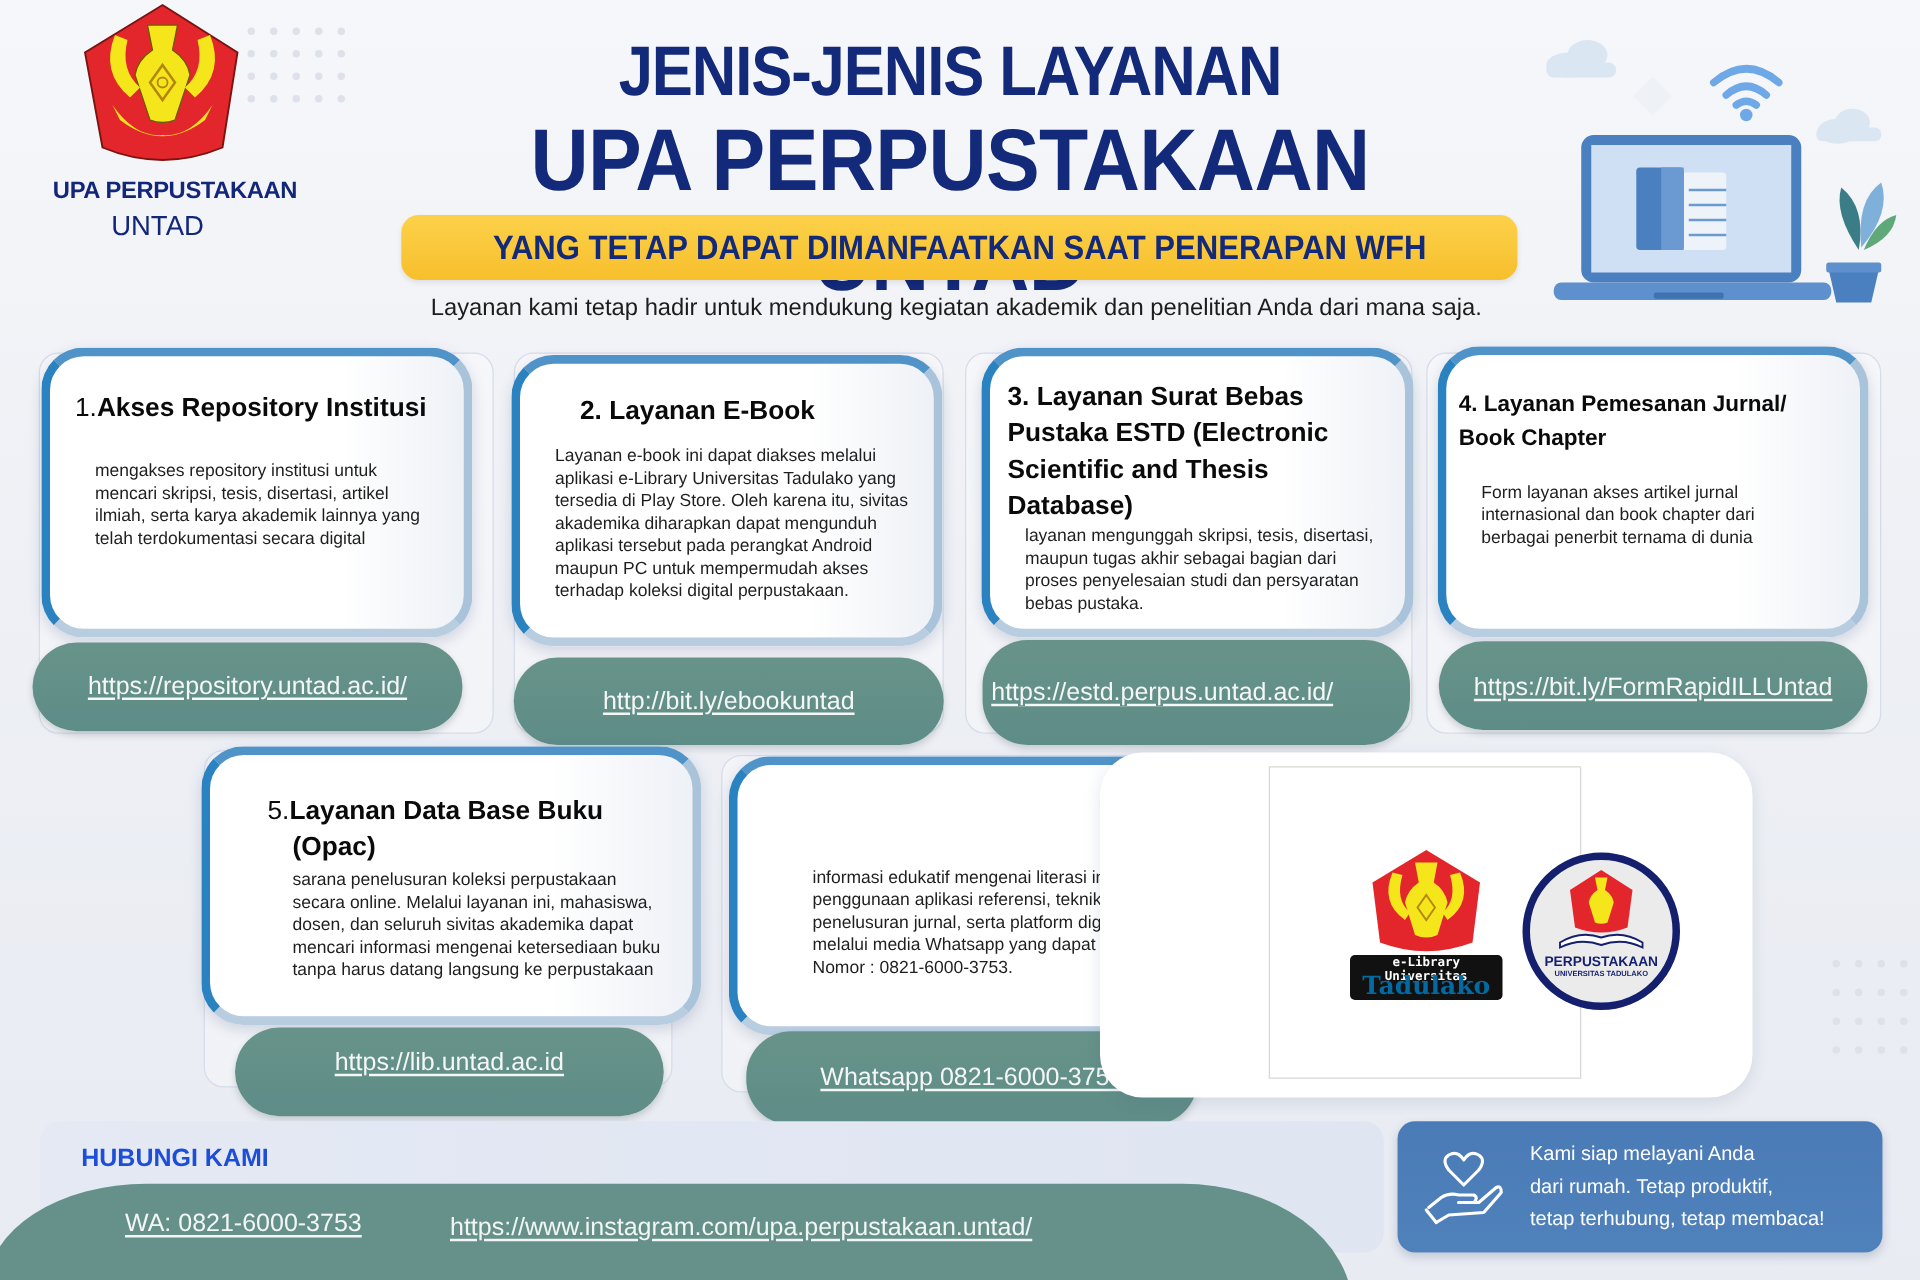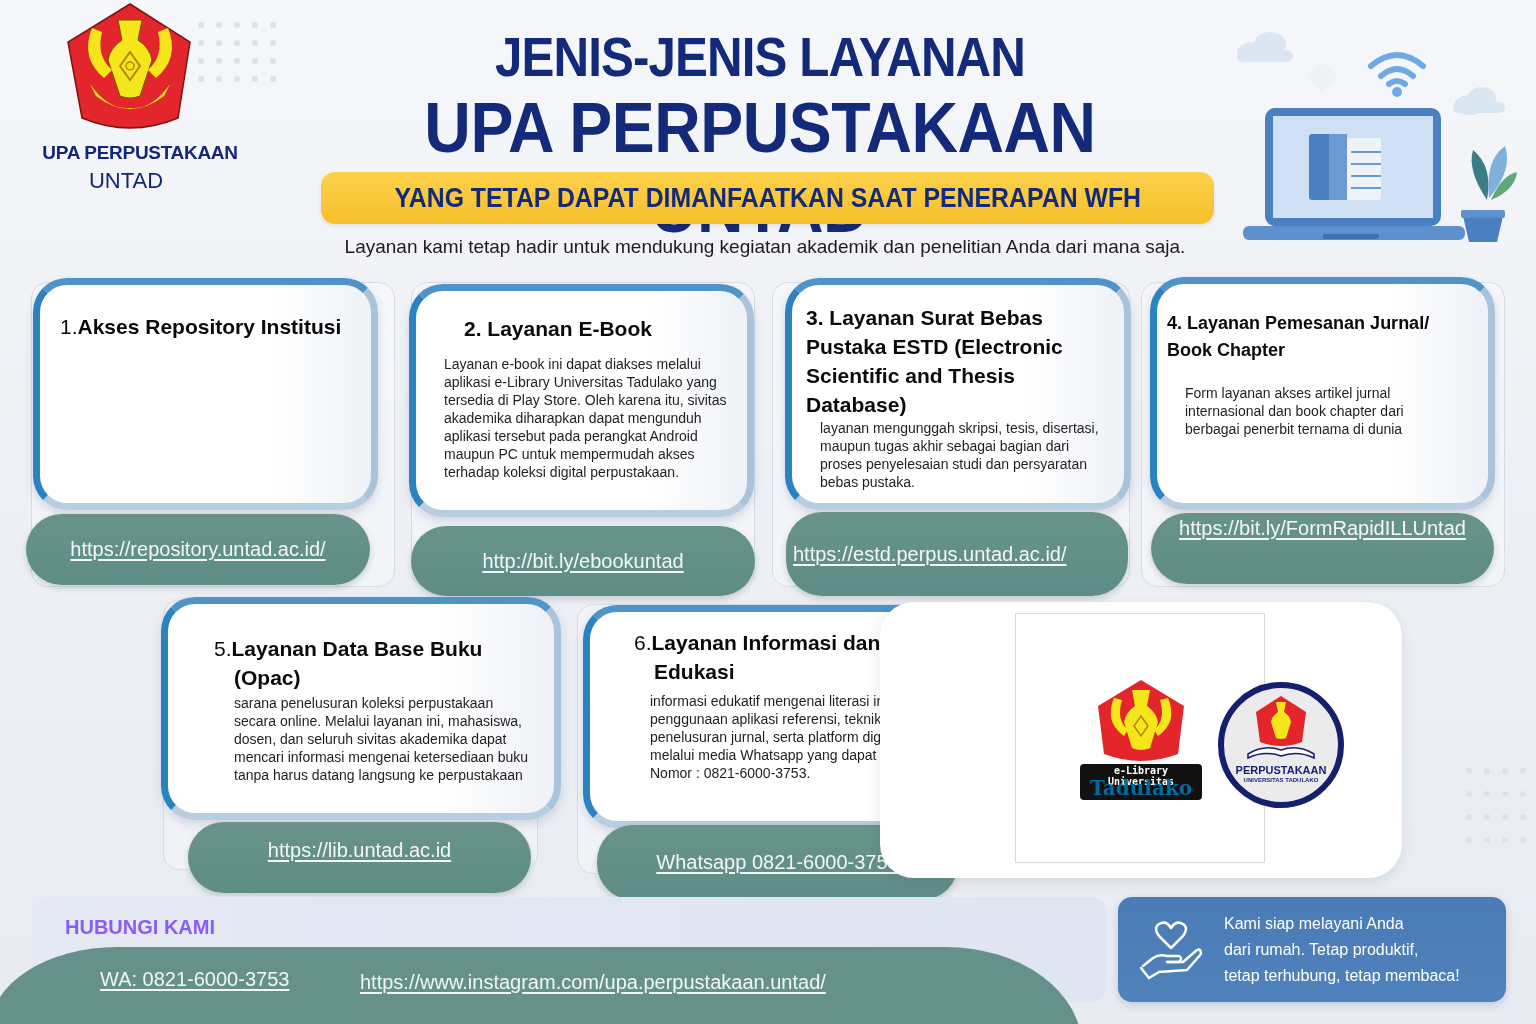--- a/index.html
+++ b/index.html
@@ -50,21 +50,21 @@
     box-shadow: 0 3px 6px rgba(40,60,60,0.2);
   }
   .pill a { color: #f4f7f6; text-decoration: underline; text-underline-offset: 3px; font-family: "Liberation Sans", sans-serif; font-size: 20px; }
 
   
   .logos-panel { left: 880px; top: 602px; width: 522px; height: 276px; background: #ffffff; border-radius: 34px; box-shadow: 0 4px 12px rgba(60,80,120,0.12); }
   .logos-box { left: 1015px; top: 613px; width: 250px; height: 250px; background: #fff; border: 1px solid #d8d8d8; }
 
   
   .contact-box { left: 32px; top: 897px; width: 1075px; height: 105px; border-radius: 16px; background: linear-gradient(90deg, #e4e9f4, #dfe5f1); }
-  .contact-title { left: 65px; top: 916px; font-family: "Liberation Sans", sans-serif; font-weight: 700; font-size: 20px; color: #8b5cf6; }
+  .contact-title { left: 65px; top: 916px; font-family: "Liberation Sans", sans-serif; font-weight: 700; font-size: 20px; color: #1d4ed8; }
   .contact-wave { left: -10px; top: 947px; width: 1092px; height: 100px; background: #65918a; border-radius: 140px 150px 0 0 / 90px 110px 0 0; }
   .contact-link { font-family: "Liberation Sans", sans-serif; font-size: 20px; color: #f2f6f5; text-decoration: underline; text-underline-offset: 3px; }
   .promise { left: 1118px; top: 897px; width: 388px; height: 105px; border-radius: 14px; background: linear-gradient(180deg, #4a7bb6, #4f81bb); display: flex; align-items: center; box-shadow: 0 3px 8px rgba(40,60,100,0.2); }
   .promise-text { font-family: "Liberation Sans", sans-serif; font-size: 16px; line-height: 26px; color: #fff; }
 </style>
 </head>
 <body>
 
 <div class="abs dots" style="left:198px; top:22px; grid-template-columns: repeat(5, 6px); gap: 12px 12px;">
   <span></span>
@@ -166,20 +166,21 @@
       <rect x="236" y="180" width="44" height="8" rx="2" fill="#5d90cc"></rect>
     </g>
   </svg>
 </div>
 
 <div class="abs card-frame" style="left:31px; top:282px; width:364px; height:305px;"></div>
 <div class="abs card" style="left:33px; top:278px; width:345px; height:232px;padding-left:24px;">
   <div class="abs card-title" style="left:20px; top:30px; font-size:21px;">
     <span style="font-weight:400;">1.</span><span>Akses Repository Institusi</span>
   </div>
+  <div class="abs card-desc" style="left:36px; top:82px; width:270px;">mengakses repository institusi untuk mencari skripsi, tesis, disertasi, artikel ilmiah, serta karya akademik lainnya yang telah terdokumentasi secara digital</div>
 </div>
 <div class="abs pill" style="left:26px; top:514px; width:344px; height:71px;">
   <a>https://repository.untad.ac.id/</a>
 </div>
 
 <div class="abs card-frame" style="left:411px; top:282px; width:344px; height:305px;"></div>
 <div class="abs card" style="left:409px; top:284px; width:345px; height:233px;">
   <div class="abs card-title" style="left:48px; top:26px; font-size:21px;">
     <span>2.</span> <span>Layanan E-Book</span>
   </div>
@@ -200,40 +201,37 @@
   <a>https://estd.perpus.untad.ac.id/</a>
 </div>
 
 <div class="abs card-frame" style="left:1141px; top:282px; width:364px; height:305px;"></div>
 <div class="abs card" style="left:1150px; top:277px; width:345px; height:233px;">
   <div class="abs card-title" style="left:10px; top:26px; width:310px; font-size:18px; line-height:27px;">
     <span>4.</span> <span>Layanan Pemesanan Jurnal/ Book Chapter</span>
   </div>
   <div class="abs card-desc" style="left:28px; top:100px; width:250px;">Form layanan akses artikel jurnal internasional dan book chapter dari berbagai penerbit ternama di dunia</div>
 </div>
-<div class="abs pill" style="left:1151px; top:513px; width:343px; height:71px; align-items:flex-start; padding-top:4px;">
+<div class="abs pill" style="left:1151px; top:513px; width:343px; height:71px; align-items:flex-start; padding-top:26px;">
   <a>https://bit.ly/FormRapidILLUntad</a>
 </div>
 
 <div class="abs card-frame" style="left:163px; top:600px; width:375px; height:270px;"></div>
 <div class="abs card" style="left:161px; top:597px; width:400px; height:223px;">
   <div class="abs card-title" style="left:46px; top:30px; width:320px; font-size:21px; line-height:29px; padding-left:20px; text-indent:-20px;">
     <span style="font-weight:400;">5.</span><span>Layanan Data Base Buku (Opac)</span>
   </div>
   <div class="abs card-desc" style="left:66px; top:90px; width:300px;">sarana penelusuran koleksi perpustakaan secara online. Melalui layanan ini, mahasiswa, dosen, dan seluruh sivitas akademika dapat mencari informasi mengenai ketersediaan buku tanpa harus datang langsung ke perpustakaan</div>
 </div>
 <div class="abs pill" style="left:188px; top:822px; width:343px; height:71px; align-items:flex-start; padding-top:17px;">
   <a>https://lib.untad.ac.id</a>
 </div>
 
 <div class="abs card-frame" style="left:577px; top:604px; width:400px; height:270px;"></div>
 <div class="abs card" style="left:583px; top:605px; width:405px; height:223px;">
-  <div class="abs card-title" style="left:44px; top:16px; width:300px; font-size:21px; line-height:29px; padding-left:20px; text-indent:-20px;">
-    <span style="font-weight:400;">6.</span><span>Layanan Informasi dan Edukasi</span>
-  </div>
   <div class="abs card-desc" style="left:60px; top:80px; width:310px;">informasi edukatif mengenai literasi informasi, penggunaan aplikasi referensi, teknik penelusuran jurnal, serta platform digital lainnya. melalui media Whatsapp yang dapat dihubungi di Nomor : 0821-6000-3753.</div>
 </div>
 <div class="abs pill" style="left:597px; top:825px; width:361px; height:75px;">
   <a>Whatsapp 0821-6000-3753</a>
 </div>
 
 <div class="abs logos-panel"></div>
 <div class="abs logos-box"></div>
 <div class="abs" style="left:1078px; top:678px; width:126px; height:124px;">
   <svg width="126" height="124" viewBox="0 0 126 124">

